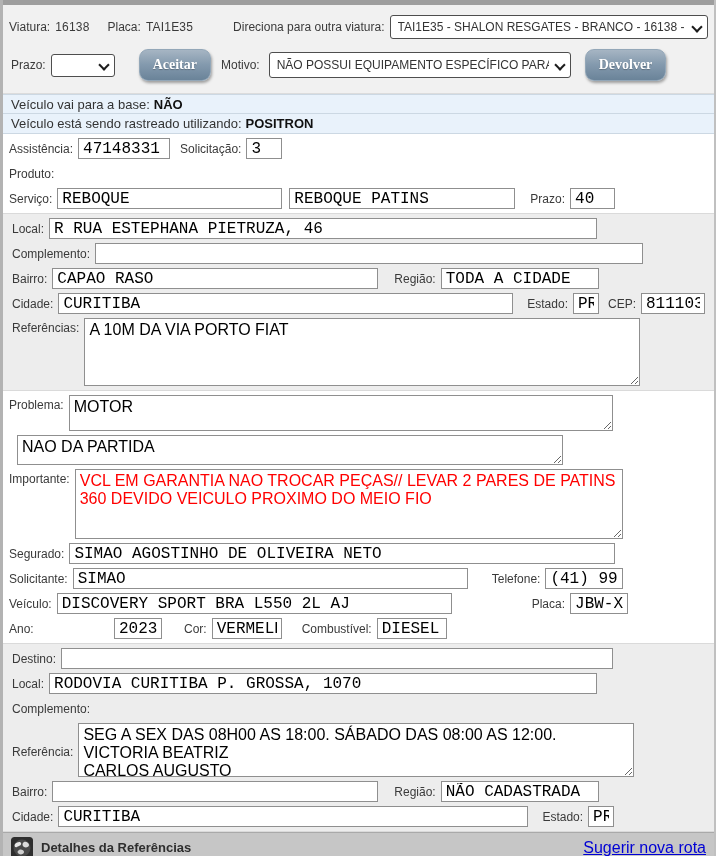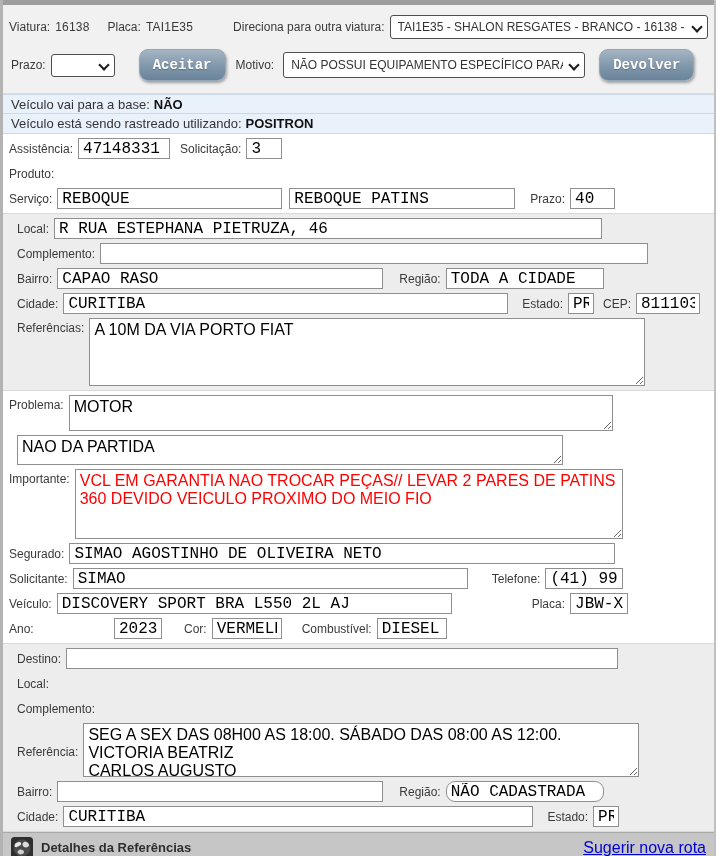--- a/index.html
+++ b/index.html
@@ -25,34 +25,34 @@
     height: 24px; padding: 0 6px 0 7px; cursor: default; overflow: hidden;
   }
   .sel .sel-text { white-space: nowrap; overflow: hidden; flex: 1 1 auto; }
   .chev { flex: 0 0 auto; margin-left: 6px; width: 9px; height: 9px; position: relative; }
   .chev::before {
     content: ""; position: absolute; left: 1px; top: 0;
     width: 6px; height: 6px; border-right: 2px solid #1c1c1c; border-bottom: 2px solid #1c1c1c;
     transform: rotate(45deg);
   }
   .btn {
-    font-family: Liberation Mono, monospace; font-size: 14px; font-weight: bold; color: #fff;
+    font-family: Liberation Serif, serif; font-size: 14px; font-weight: bold; color: #fff;
     background: linear-gradient(#a6b5c3 0%, #849aae 48%, #6a8399 100%);
     border: 1px solid #93a7b8; border-radius: 9px; padding: 7px 13px;
     box-shadow: 1px 2px 3px rgba(0,0,0,.35); text-shadow: 0 1px 1px rgba(0,0,0,.25);
     cursor: pointer;
   }
 
   
   .status-row { background: #e9f2fb; border-bottom: 1px solid #ccd8e3; padding: 0 8px; height: 20px; display: flex; align-items: center; font-size: 13px; color: #333; flex: 0 0 auto; }
   .status-row b { margin-left: 4px; color: #111; }
 
   
   .section-white { background: #fff; padding: 2px 0; }
-  .section-gray  { background: #ededed; border-top: 1px solid #dadada; border-bottom: 1px solid #dadada; padding: 2px 8px; }
+  .section-gray  { background: #ededed; border-top: 1px solid #dadada; border-bottom: 1px solid #dadada; padding: 2px 3px; }
   .row { display: flex; align-items: center; padding: 2px 6px; min-height: 25px; }
   .row-top { align-items: flex-start; }
   .row-top .lbl { margin-top: 3px; }
   .fld {
     font-family: Liberation Mono, monospace; font-size: 16px; color: #000;
     background: #fff; border: 1px solid #8f8f8f; height: 21px; padding: 1px 4px;
   }
   .fld.red { color: #f00; }
   textarea.ta {
     font-family: "Liberation Sans", sans-serif; font-size: 16px; color: #000;
@@ -198,35 +198,36 @@
     </div>
   </div>
 
   <div class="section-gray">
     <div class="row">
       <span class="lbl">Destino:</span>
       <input class="fld" style="width: 552px;" value="">
     </div>
     <div class="row">
       <span class="lbl">Local:</span>
+      <input class="fld" style="width: 548px;" value="RODOVIA CURITIBA P. GROSSA, 1070">
     </div>
     <div class="row">
       <span class="lbl">Complemento:</span>
     </div>
     <div class="row row-top" style="align-items:center;">
       <span class="lbl">Referência:</span>
       <textarea class="ta" style="width: 556px; height: 54px;">SEG A SEX DAS 08H00 AS 18:00. SÁBADO DAS 08:00 AS 12:00.
 VICTORIA BEATRIZ
 CARLOS AUGUSTO</textarea>
     </div>
     <div class="row">
       <span class="lbl">Bairro:</span>
       <input class="fld" style="width: 326px;" value="">
       <span class="lbl" style="margin-left:16px;">Região:</span>
-      <input class="fld" style="width: 158px; border-radius: 9px;" value="NÃO CADASTRADA">
+      <input class="fld" style="width: 158px;" value="NÃO CADASTRADA">
     </div>
     <div class="row">
       <span class="lbl">Cidade:</span>
       <input class="fld" style="width: 470px;" value="CURITIBA">
       <span class="lbl" style="margin-left:14px;">Estado:</span>
       <input class="fld" style="width: 26px;" value="PR">
     </div>
   </div>
 
   <div class="footer">

